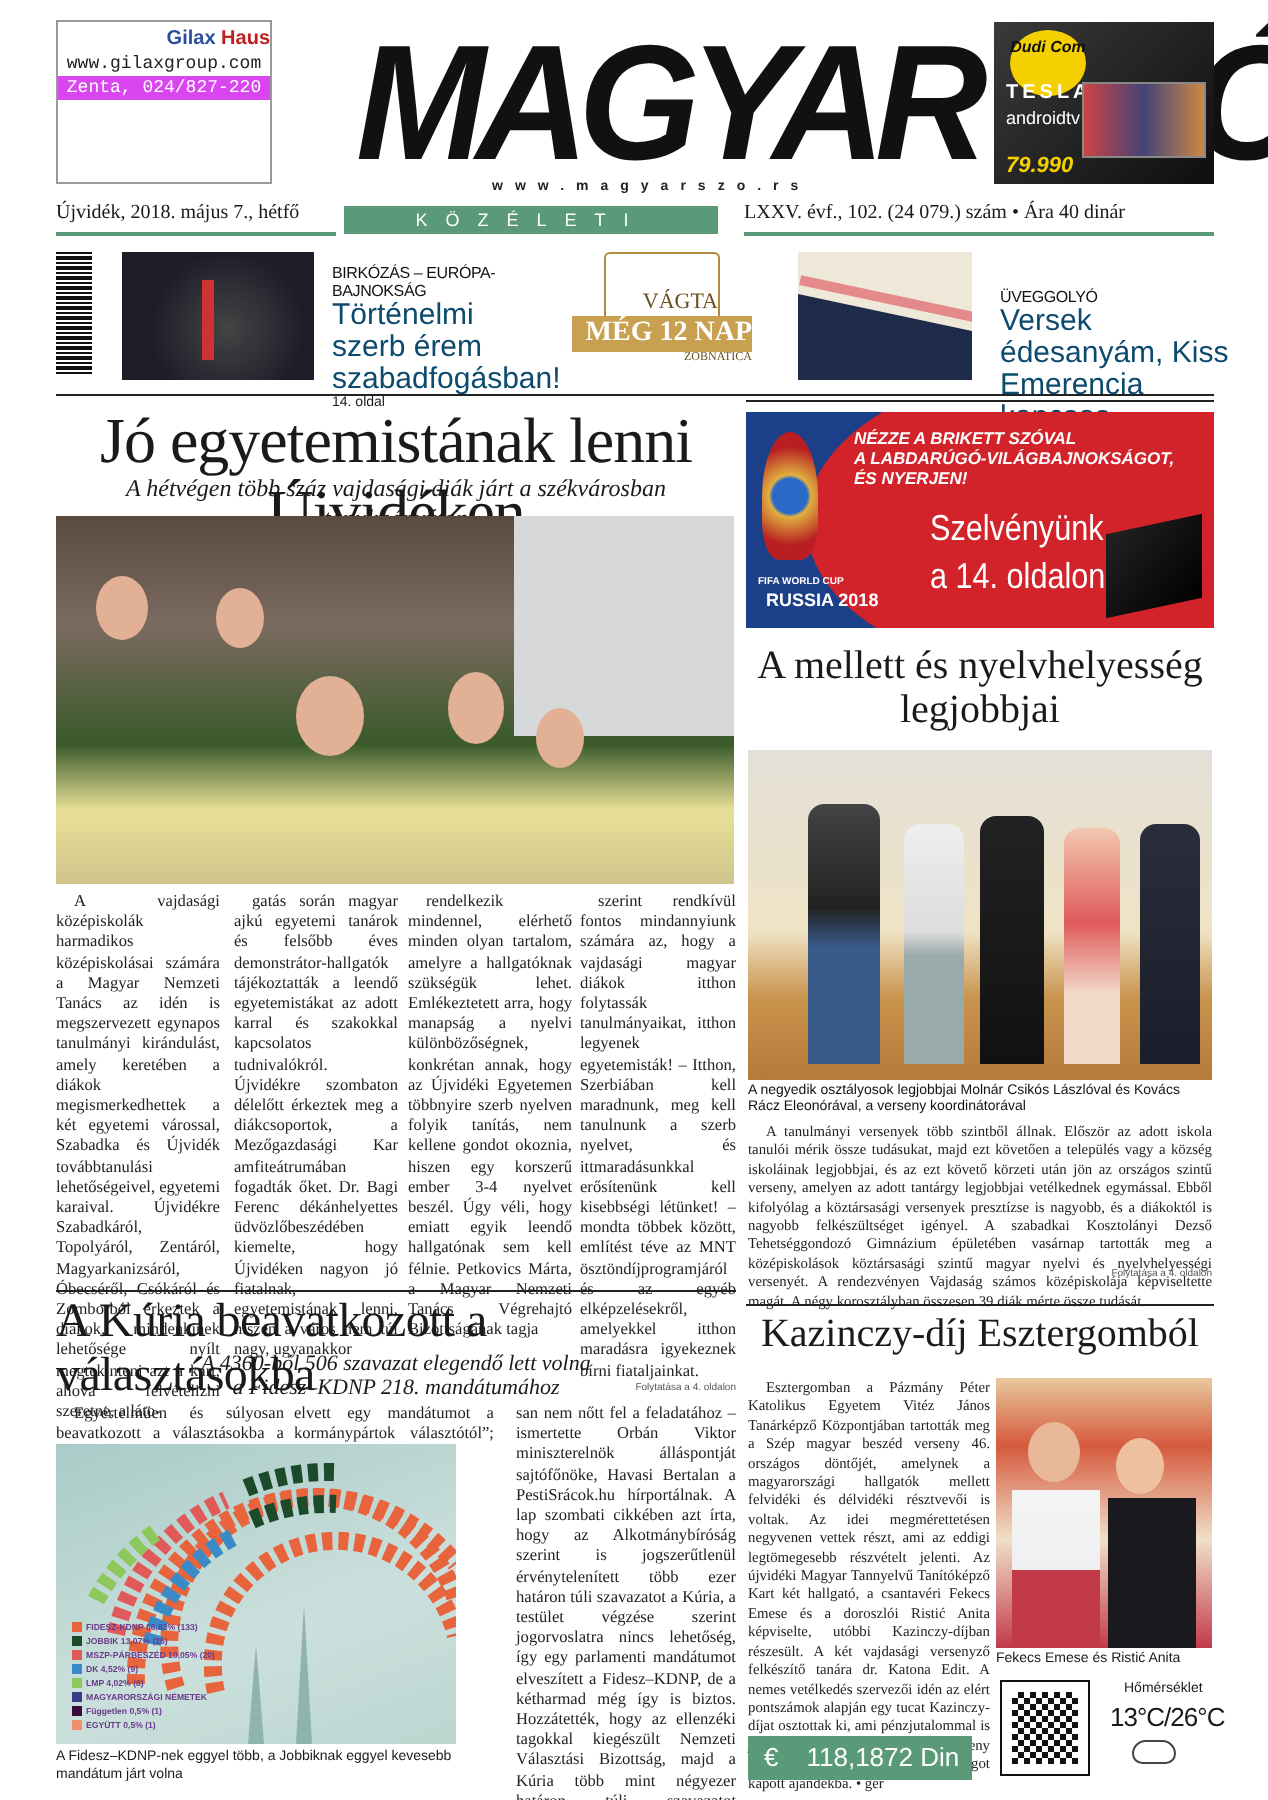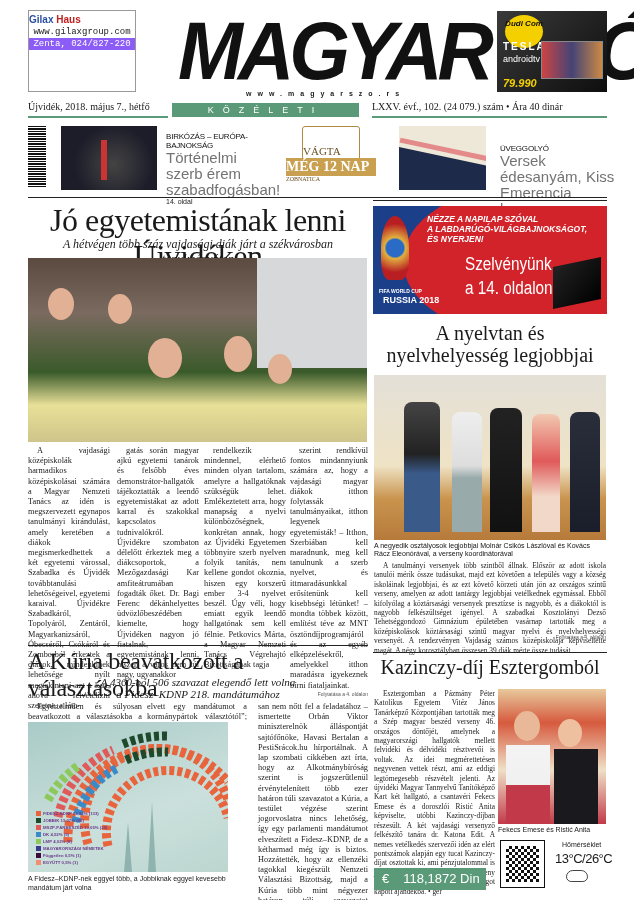--- a/index.html
+++ b/index.html
@@ -1,47 +1,47 @@
 <!DOCTYPE html>
 <html><head>
 <meta charset="utf-8">
 <style>
 *{box-sizing:border-box;margin:0;padding:0}
 body{width:634px;height:900px;background:#fff;font-family:"Liberation Serif",serif;color:#1a1a1a;overflow:hidden;position:relative}
 .abs{position:absolute}
 
 .ad-gilax{left:28px;top:10px;width:108px;height:82px;border:1px solid #999;background:#fff;overflow:hidden}
-.ad-gilax .brand{height:16px;text-align:left;font:bold 10px "Liberation Sans",sans-serif;color:#2a4fa0;padding-top:3px}
+.ad-gilax .brand{height:16px;text-align:right;font:bold 10px "Liberation Sans",sans-serif;color:#2a4fa0;padding-top:3px}
 .ad-gilax .brand span{color:#c02020}
 .ad-gilax .yel{background:#ffe800;height:42px;text-align:center}
 .ad-gilax .brik{font:bold 11px "Liberation Serif",serif;color:#b01818;padding-top:2px}
 .ad-gilax .pct{font:bold 22px "Liberation Serif",serif;color:#b01818;line-height:22px}
 .ad-gilax .url{font:9px "Liberation Mono",monospace;color:#222;text-align:center;height:11px;line-height:11px}
-.ad-gilax .tel{background:#8b5cf6;color:#fff;font:9px "Liberation Mono",monospace;text-align:center;height:12px;line-height:12px}
+.ad-gilax .tel{background:#d946ef;color:#fff;font:9px "Liberation Mono",monospace;text-align:center;height:12px;line-height:12px}
 .logo{left:178px;top:6px;width:285px;height:90px;font:italic 900 78px "Liberation Sans",sans-serif;letter-spacing:-5px;color:#111;transform:scaleY(1.05);line-height:90px;white-space:nowrap}
 .logo-url{left:246px;top:90px;font:bold 7px "Liberation Sans",sans-serif;letter-spacing:6px;color:#222}
 .tagline{left:172px;top:103px;width:187px;height:14px;background:#5a9a78;color:#fff;font:9px "Liberation Sans",sans-serif;letter-spacing:9px;text-align:center;line-height:14px}
 .date{left:28px;top:101px;font:10px "Liberation Serif",serif}
 .issue{left:372px;top:101px;font:10px "Liberation Serif",serif}
 .hr1{left:28px;top:116px;width:579px;height:2px;background:#5a9a78}
 .ad-dudi{left:497px;top:11px;width:110px;height:81px;background:linear-gradient(135deg,#3a3a3a,#0e0e0e);color:#fff;overflow:hidden}
 .ad-dudi .badge{position:absolute;left:8px;top:4px;width:38px;height:33px;border-radius:50%;background:#f4d000;color:#111;font:bold italic 8px "Liberation Sans",sans-serif;text-align:center;line-height:18px}
 .ad-dudi .tesla{position:absolute;left:6px;top:30px;font:bold 10px "Liberation Sans",sans-serif;letter-spacing:2px}
 .ad-dudi .android{position:absolute;left:6px;top:43px;font:9px "Liberation Sans",sans-serif}
 .ad-dudi .tv{position:absolute;left:44px;top:30px;width:62px;height:38px;background:linear-gradient(90deg,#c44,#447,#c84);border:1px solid #888}
 .ad-dudi .price{position:absolute;left:6px;top:66px;font:bold italic 11px "Liberation Sans",sans-serif;color:#f4d000}
 
 .barcode{left:28px;top:125px;width:18px;height:62px;background:repeating-linear-gradient(0deg,#111 0 1px,#fff 1px 2px,#111 2px 4px,#fff 4px 5px)}
 .teaser1-img{left:61px;top:126px;width:96px;height:64px;background:radial-gradient(circle at 55% 60%,#444 0,#1d1d2a 60%)}
 .teaser1-img:after{content:"";position:absolute;left:40px;top:14px;width:6px;height:40px;background:#c33}
 .kicker{font:8px "Liberation Sans",sans-serif;color:#111;letter-spacing:-.2px}
-.teaser-title{font:15px "Liberation Sans",sans-serif;color:#737373;line-height:16px}
+.teaser-title{font:15px "Liberation Sans",sans-serif;color:#0c4a6e;line-height:16px}
 .teaser-pg{font:7px "Liberation Sans",sans-serif}
 .t1{left:166px;top:132px;width:110px}
-.vagta{left:286px;top:126px;width:90px;height:64px;text-align:left}
+.vagta{left:286px;top:126px;width:90px;height:64px;text-align:right}
 .vagta .box{margin:0 auto;width:58px;height:36px;border:1px solid #b08a40;border-radius:3px;font:11px "Liberation Serif",serif;color:#6a4f20;padding-top:18px}
 .vagta .band{margin-top:-4px;background:#c9a050;color:#fff;font:bold 14px "Liberation Serif",serif;line-height:18px}
 .vagta .zor{font:6px "Liberation Serif",serif;color:#6a4f20}
 .teaser3-img{left:399px;top:126px;width:87px;height:64px;background:#1e2a4a;overflow:hidden}
 .teaser3-img:before{content:"";position:absolute;left:-10px;top:-18px;width:110px;height:48px;background:#eee8d8;transform:rotate(12deg)}
 .teaser3-img:after{content:"";position:absolute;left:0;top:22px;width:100px;height:5px;background:#e48a8a;transform:rotate(12deg)}
 .t3{left:500px;top:144px;width:120px}
 .hr2{left:28px;top:197px;width:579px;height:1px;background:#222}
 
 .h-main{left:28px;top:202px;width:340px;text-align:center;font:32px "Liberation Serif",serif;letter-spacing:-.5px;line-height:36px}
@@ -168,32 +168,32 @@
 </div>
 
 <div class="abs hr2" style="left:373px;top:200px;width:234px"></div>
 <div class="abs ad-wc">
   <div class="blue"></div>
   <div class="red-curve"></div>
   <div class="trophy"></div>
   <div class="fwc">FIFA WORLD CUP</div>
   <div class="rus">RUSSIA 2018</div>
   <div class="promo">
-    <div>NÉZZE A NAPILAP SZÓVAL</div>
+    <div>NÉZZE A BRIKETT SZÓVAL</div>
     <div>A LABDARÚGÓ-VILÁGBAJNOKSÁGOT,</div>
     <div>ÉS NYERJEN!</div>
   </div>
   <div class="sz">
     <div>Szelvényünk</div>
     <div>a 14. oldalon</div>
   </div>
   <div class="tv"></div>
 </div>
 
-<div class="abs h-nyelv">A nyelvtan és nyelvhelyesség legjobbjai</div>
+<div class="abs h-nyelv">A mellett és nyelvhelyesség legjobbjai</div>
 <div class="abs photo-nyelv">
   <div class="person" style="left:30px;width:36px;height:130px;background:linear-gradient(#444 0,#222 40%,#3a5a8a 55%)"></div>
   <div class="person" style="left:78px;width:30px;height:120px;background:linear-gradient(#eee 0,#ddd 45%,#9aa 55%)"></div>
   <div class="person" style="left:116px;width:32px;height:124px;background:linear-gradient(#222 0,#111 100%)"></div>
   <div class="person" style="left:158px;width:28px;height:118px;background:linear-gradient(#f2c8b0 0,#e05a5a 40%,#f2d8c8 70%)"></div>
   <div class="person" style="left:196px;width:30px;height:120px;background:linear-gradient(#2a2e3a 0,#1a1e2a 100%)"></div>
 </div>
 <div class="abs cap cap-nyelv">A negyedik osztályosok legjobbjai Molnár Csikós Lászlóval és Kovács Rácz Eleonórával, a verseny koordinátorával</div>
 <div class="abs cols body-nyelv">
     <p>A tanulmányi versenyek több szintből állnak. Először az adott iskola tanulói mérik össze tudásukat, majd ezt követően a település vagy a község iskoláinak legjobbjai, és az ezt követő körzeti után jön az országos szintű verseny, amelyen az adott tantárgy legjobbjai vetélkednek egymással. Ebből kifolyólag a köztársasági versenyek presztízse is nagyobb, és a diákoktól is nagyobb felkészültséget igényel. A szabadkai Kosztolányi Dezső Tehetséggondozó Gimnázium épületében vasárnap tartották meg a középiskolások köztársasági szintű magyar nyelvi és nyelvhelyességi versenyét. A rendezvényen Vajdaság számos középiskolája képviseltette magát. A négy korosztályban összesen 39 diák mérte össze tudását.</p>

